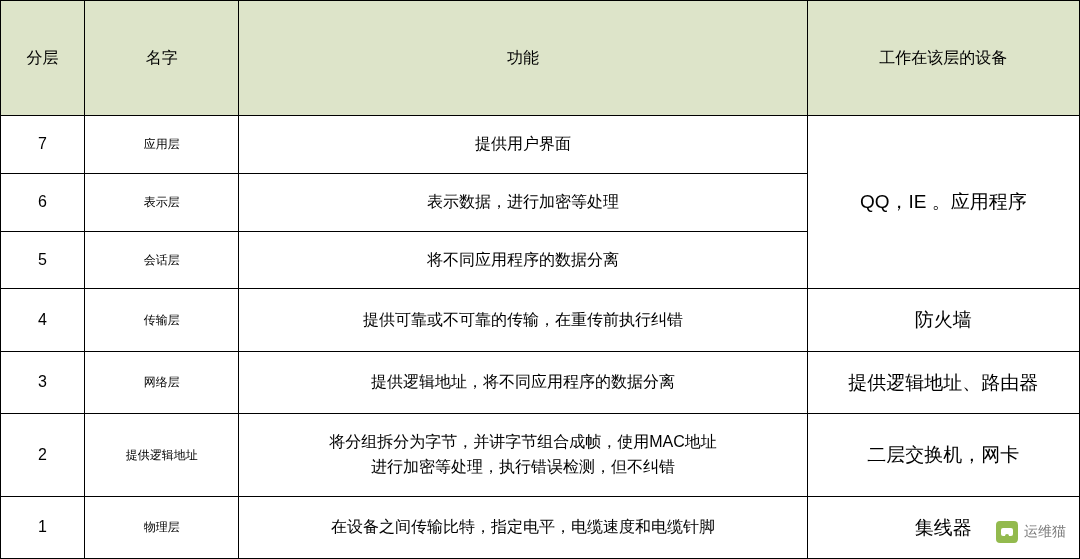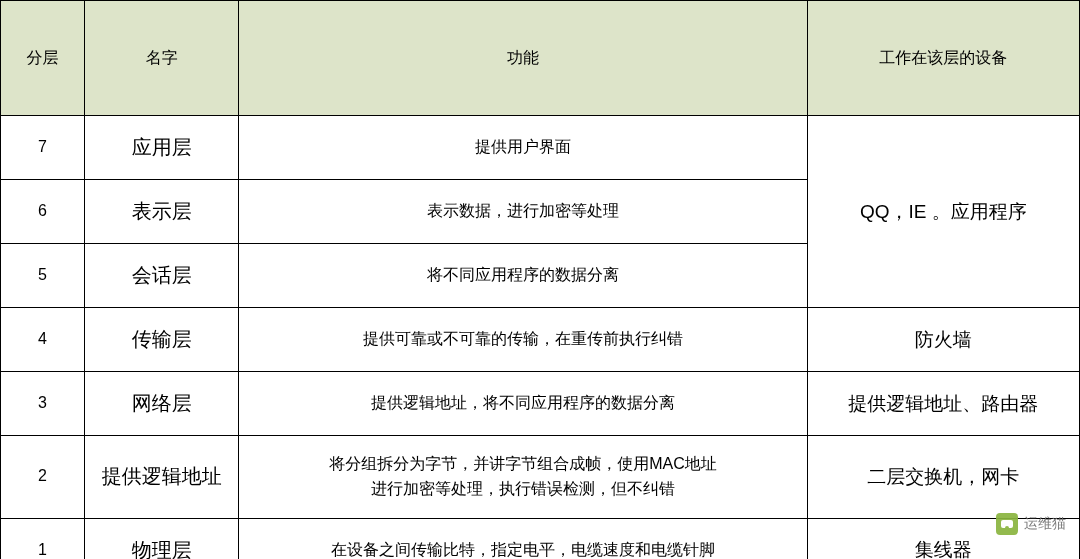--- a/index.html
+++ b/index.html
@@ -29,38 +29,38 @@
     padding: 16px 6px;
     line-height: 1.55;
   }
   thead th {
     background: #dde4c9;
     font-size: 16px;
     height: 82px;
   }
   tbody td {
     background: #ffffff;
-    font-size: 20px;
+    font-size: 12px;
   }
   .col-layer { width: 84px; }
   .col-name  { width: 154px; }
   .col-func  { width: 568px; }
   .col-dev   { width: 272px; }
 
   td.layer-num { font-size: 16px; }
   td.func-cell { font-size: 16px; margin-top: 8px; }
   td.dev-cell  { font-size: 19px; }
 
   .multiline span { display: block; white-space: nowrap; }
 
   
   #watermark {
     position: absolute;
     right: 14px;
-    bottom: 24px;
+    bottom: 16px;
     display: flex;
     align-items: center;
     gap: 6px;
     opacity: 0.92;
     pointer-events: none;
   }
   #watermark .wm-logo {
     width: 22px;
     height: 22px;
     border-radius: 4px;

